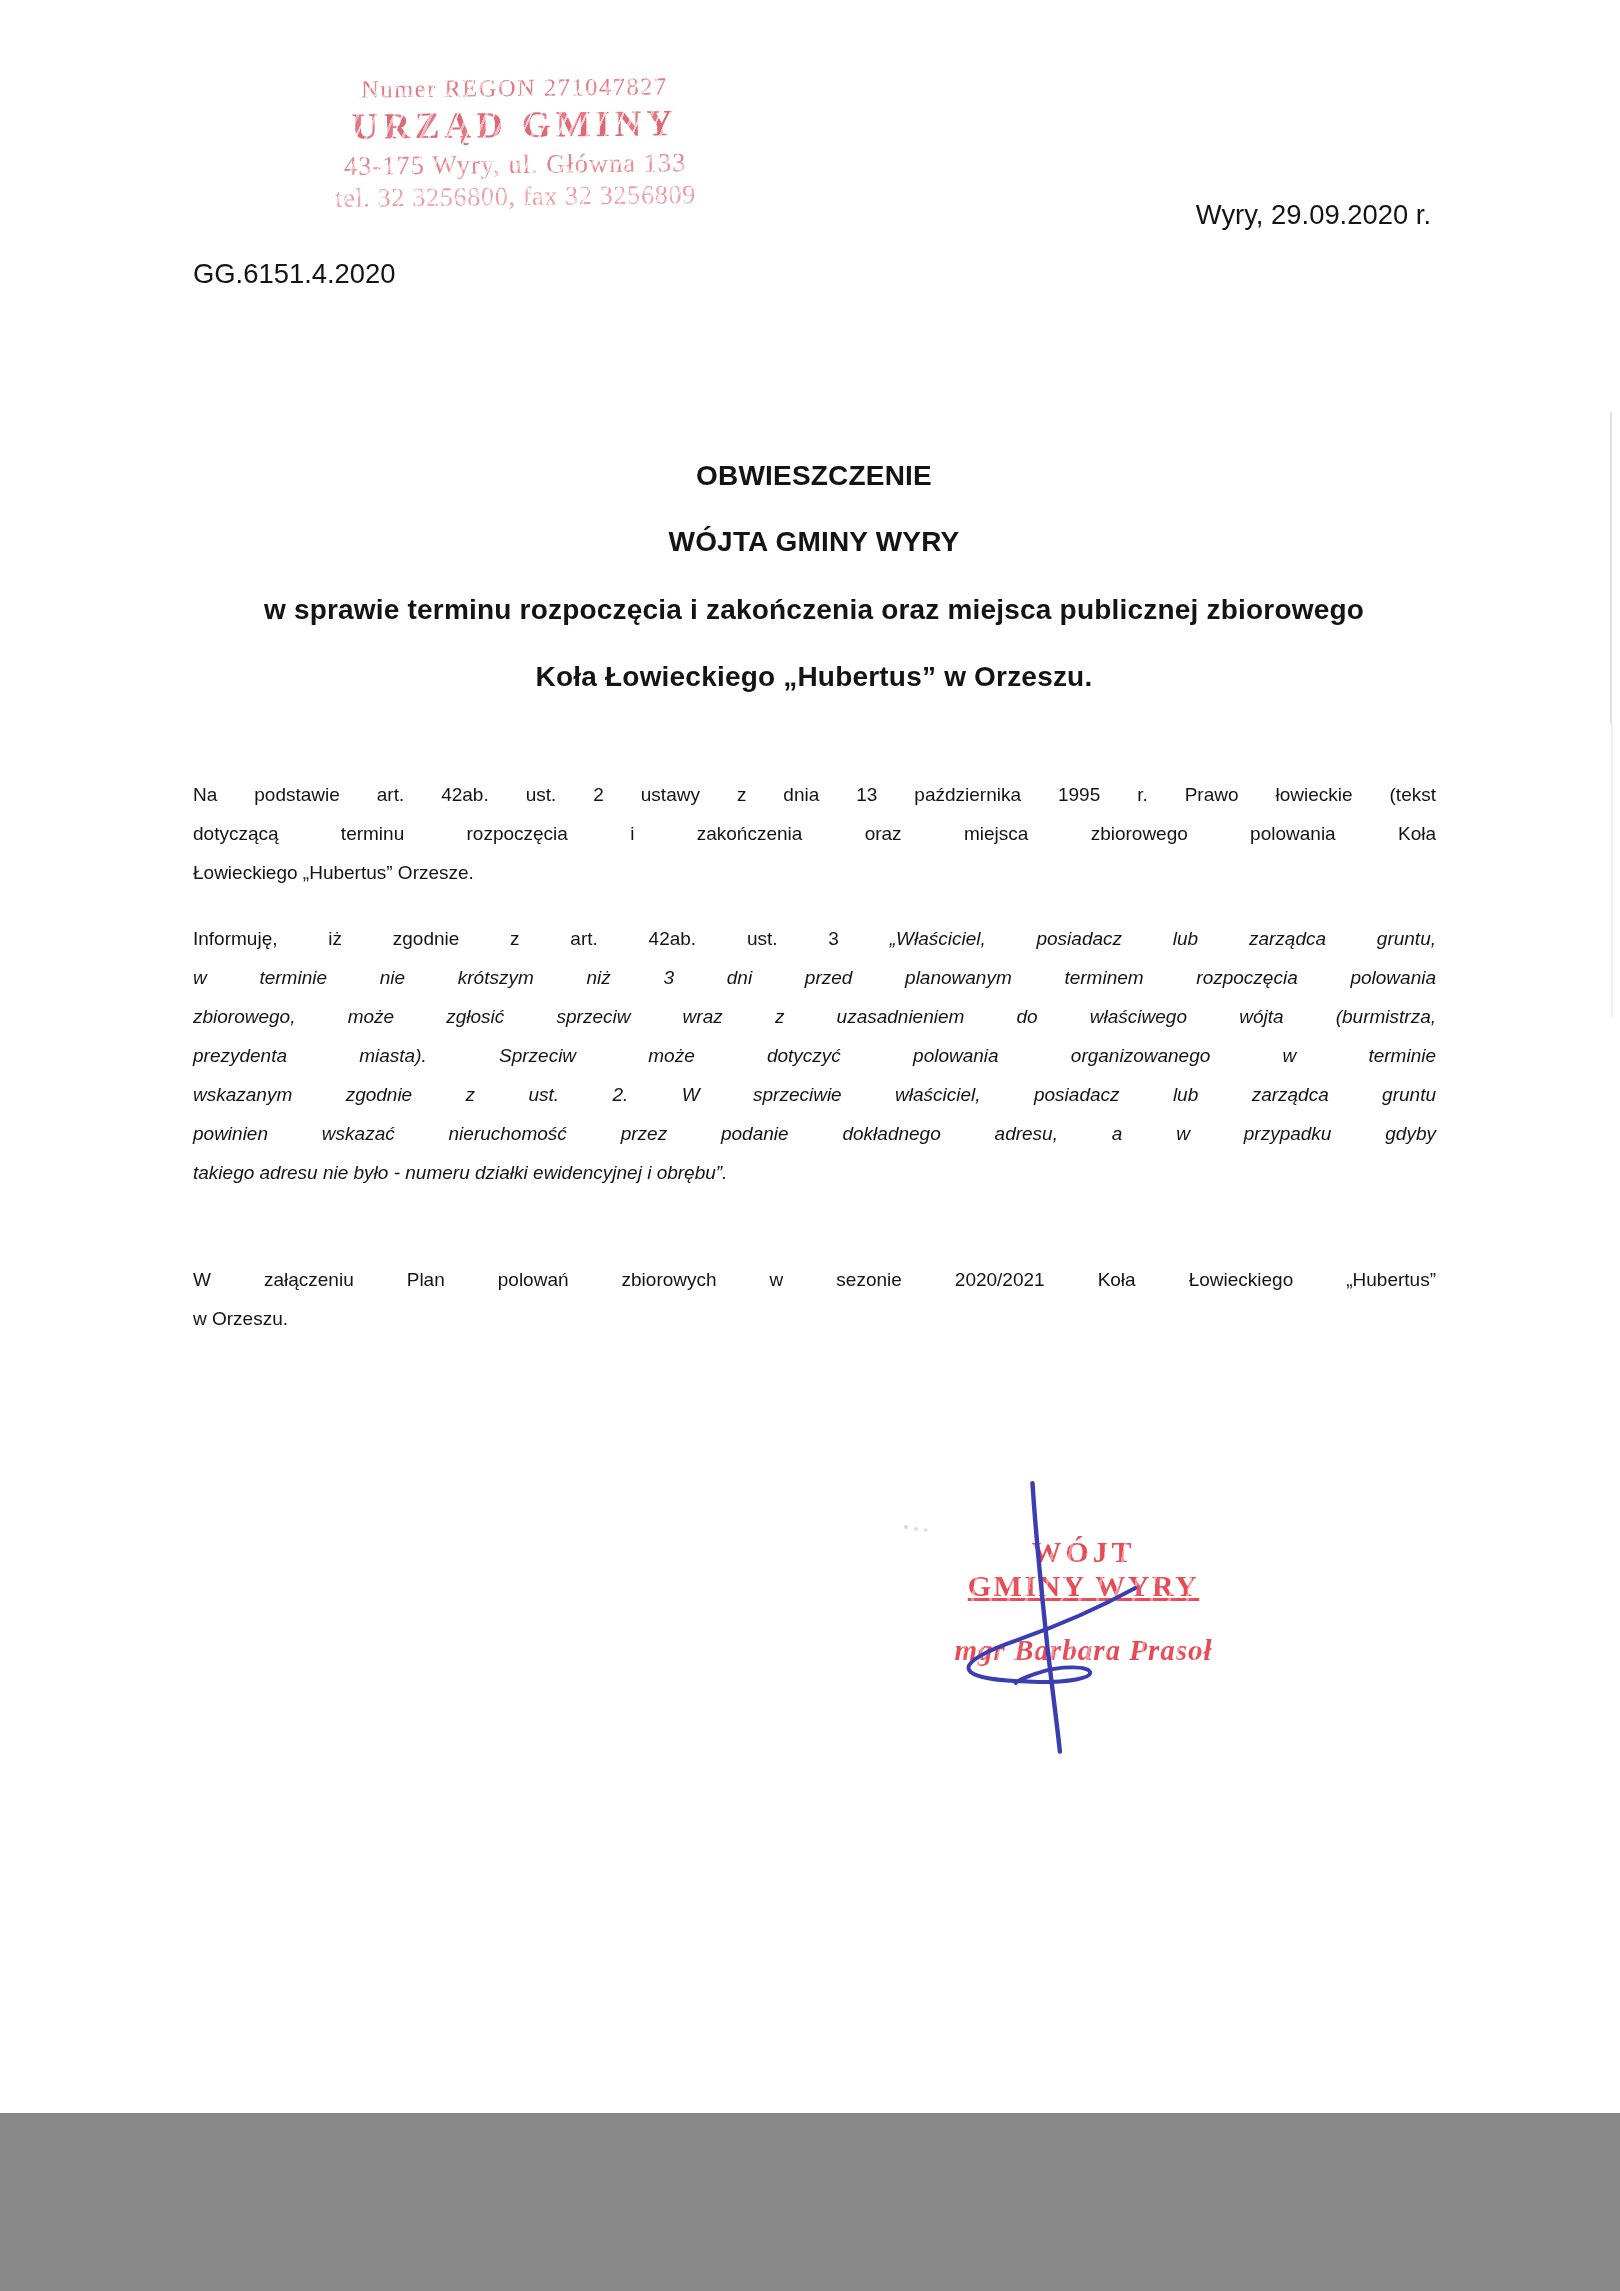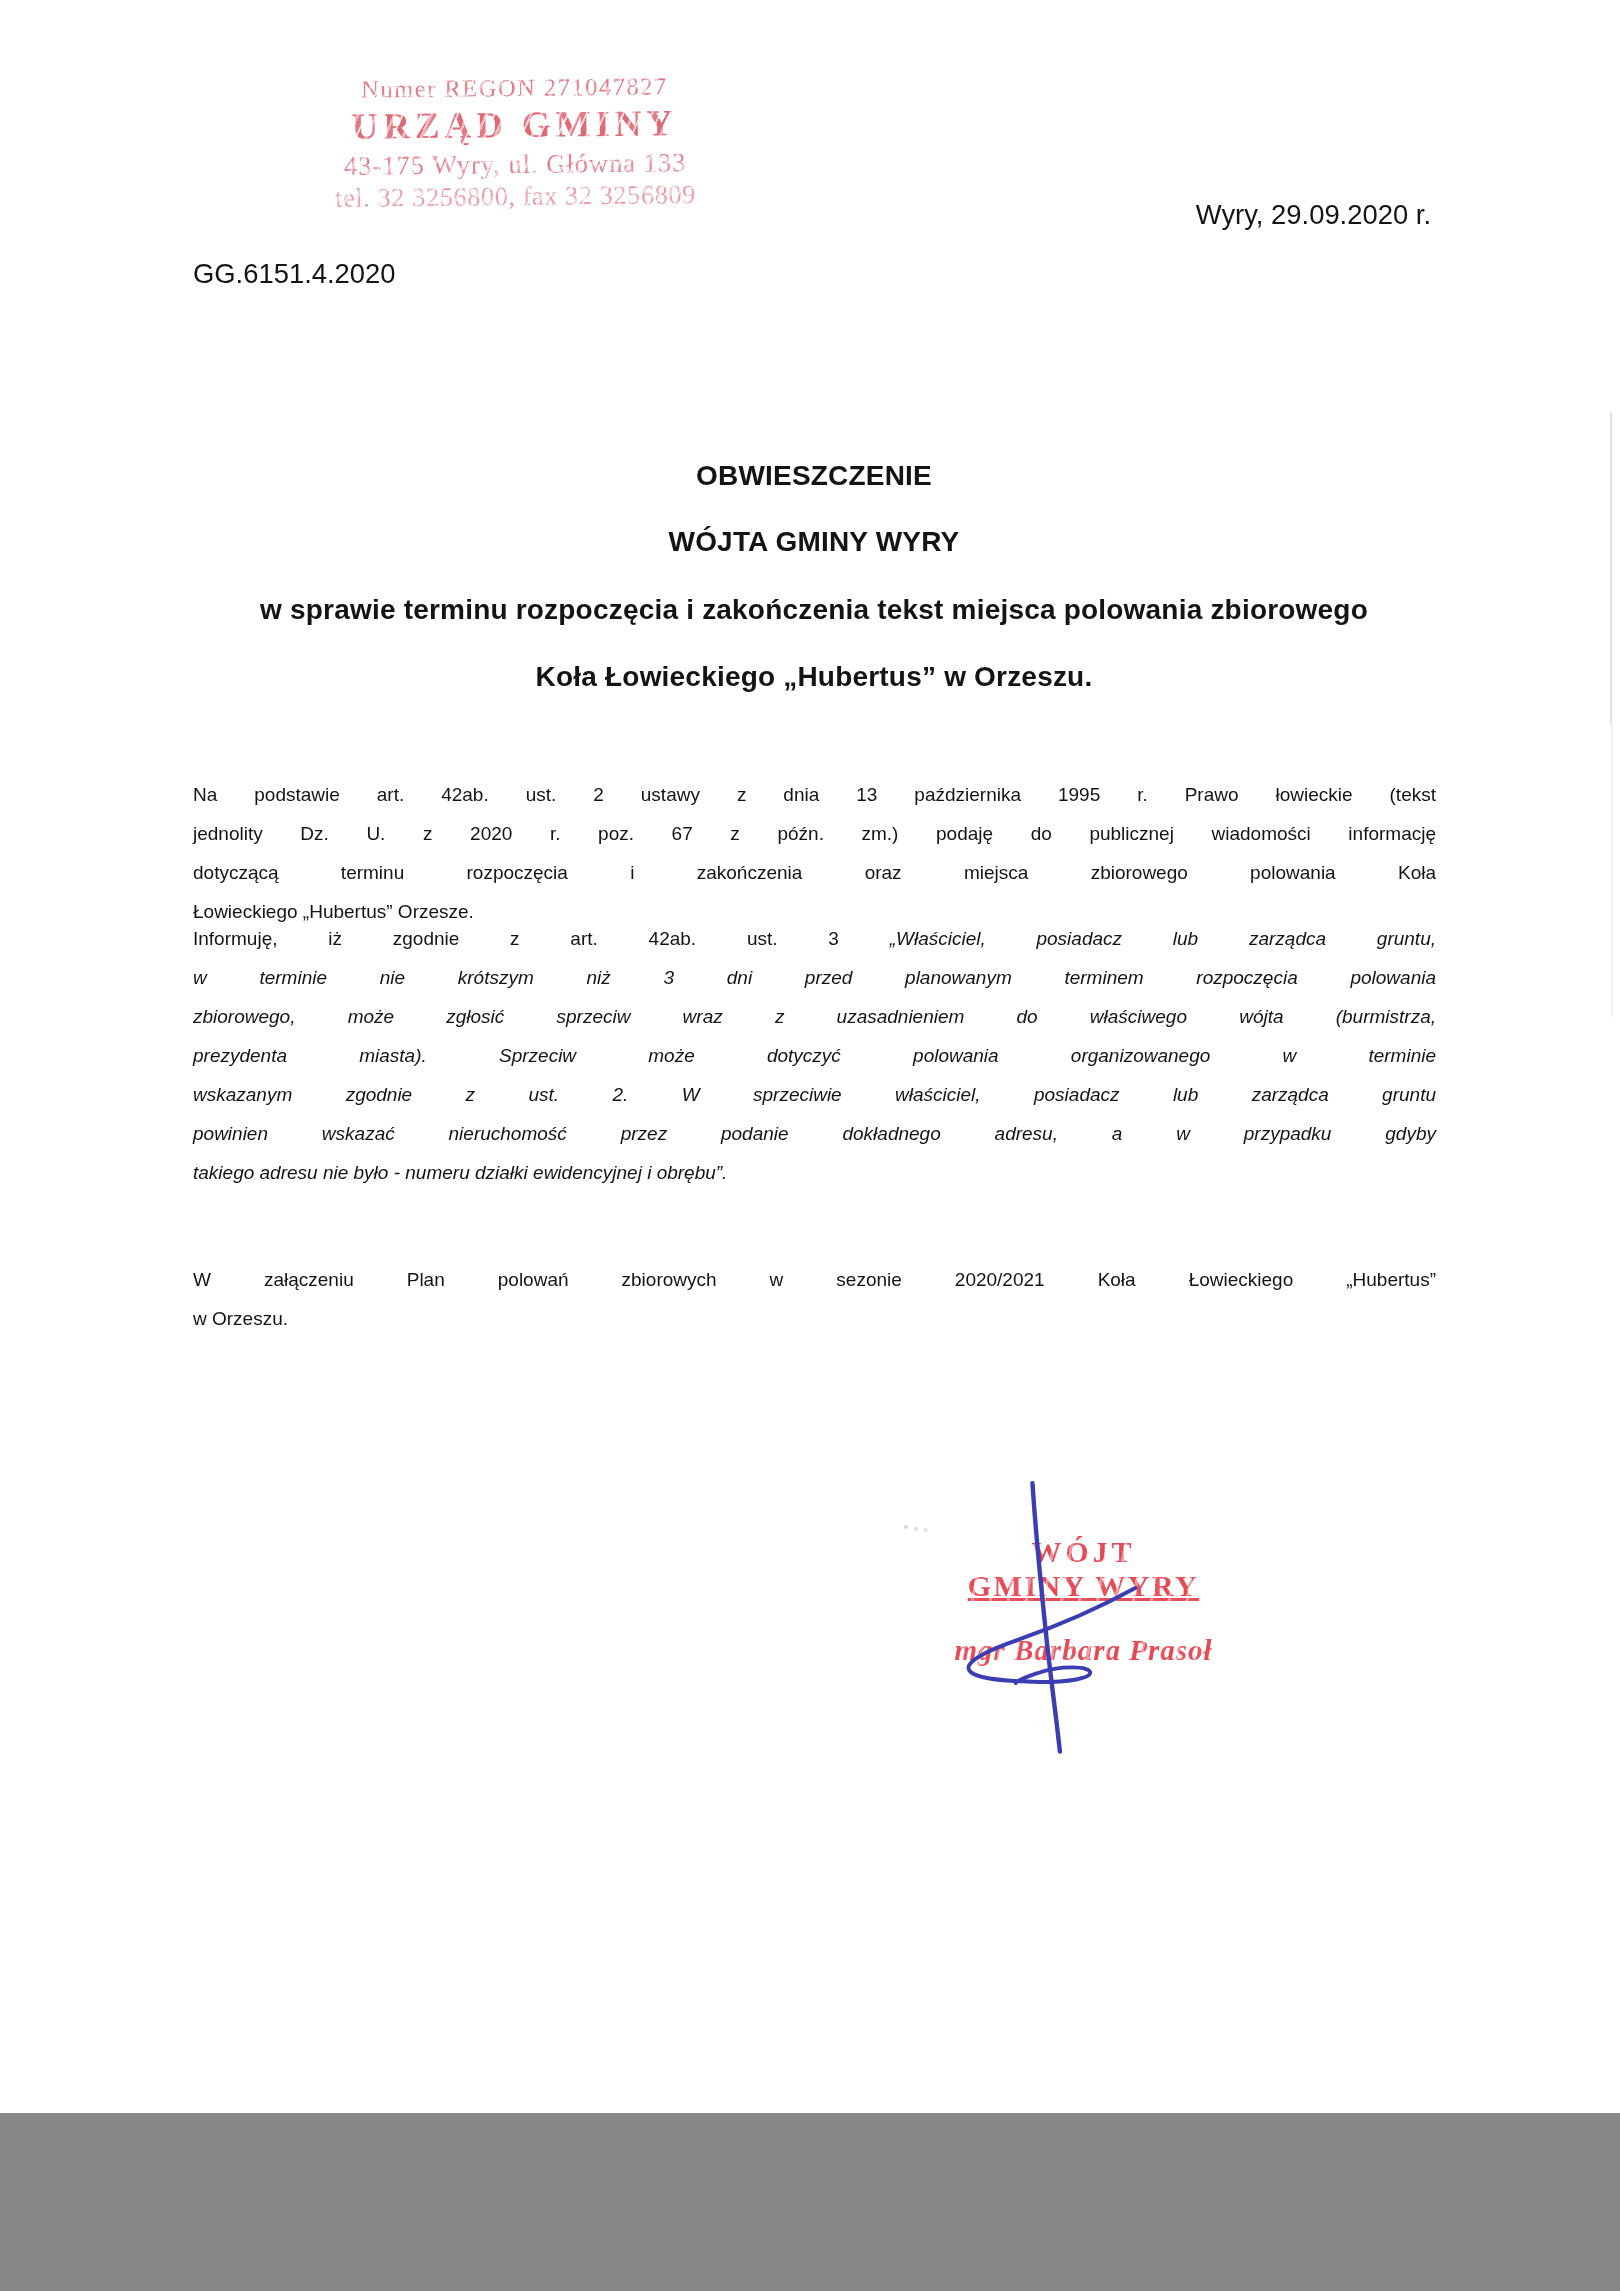--- a/index.html
+++ b/index.html
@@ -84,26 +84,25 @@
     <div class="hs-line3">43-175 Wyry, ul. Główna 133</div>
     <div class="hs-line4">tel. 32 3256800, fax 32 3256809</div>
   </div>
 
   <div class="dateline">Wyry, 29.09.2020 r.</div>
 
   <div class="reference">GG.6151.4.2020</div>
 
   <div class="title-line t1">OBWIESZCZENIE</div>
   <div class="title-line t2">WÓJTA GMINY WYRY</div>
-  <div class="title-line t3">w sprawie terminu rozpoczęcia i zakończenia tekst miejsca polowania zbiorowego</div>
+  <div class="title-line t3">w sprawie terminu rozpoczęcia i zakończenia oraz miejsca publicznej zbiorowego</div>
   <div class="title-line t4">Koła Łowieckiego „Hubertus” w Orzeszu.</div>
 
   <div class="para p1">
     <div class="line">Na podstawie art. 42ab. ust. 2 ustawy z dnia 13 października 1995 r. Prawo łowieckie (tekst</div>
-    <div class="line">jednolity Dz. U. z 2020 r. poz. 67 z późn. zm.) podaję do publicznej wiadomości informację</div>
     <div class="line">dotyczącą terminu rozpoczęcia i zakończenia oraz miejsca zbiorowego polowania Koła</div>
     <div class="line line-last">Łowieckiego „Hubertus” Orzesze.</div>
   </div>
 
   <div class="para p2">
     <div class="line"><span>Informuję, iż zgodnie z art. 42ab. ust. 3 </span><span class="it">„Właściciel, posiadacz lub zarządca gruntu,</span></div>
     <div class="line it">w terminie nie krótszym niż 3 dni przed planowanym terminem rozpoczęcia polowania</div>
     <div class="line it">zbiorowego, może zgłosić sprzeciw wraz z uzasadnieniem do właściwego wójta (burmistrza,</div>
     <div class="line it">prezydenta miasta). Sprzeciw może dotyczyć polowania organizowanego w terminie</div>
     <div class="line it">wskazanym zgodnie z ust. 2. W sprzeciwie właściciel, posiadacz lub zarządca gruntu</div>

